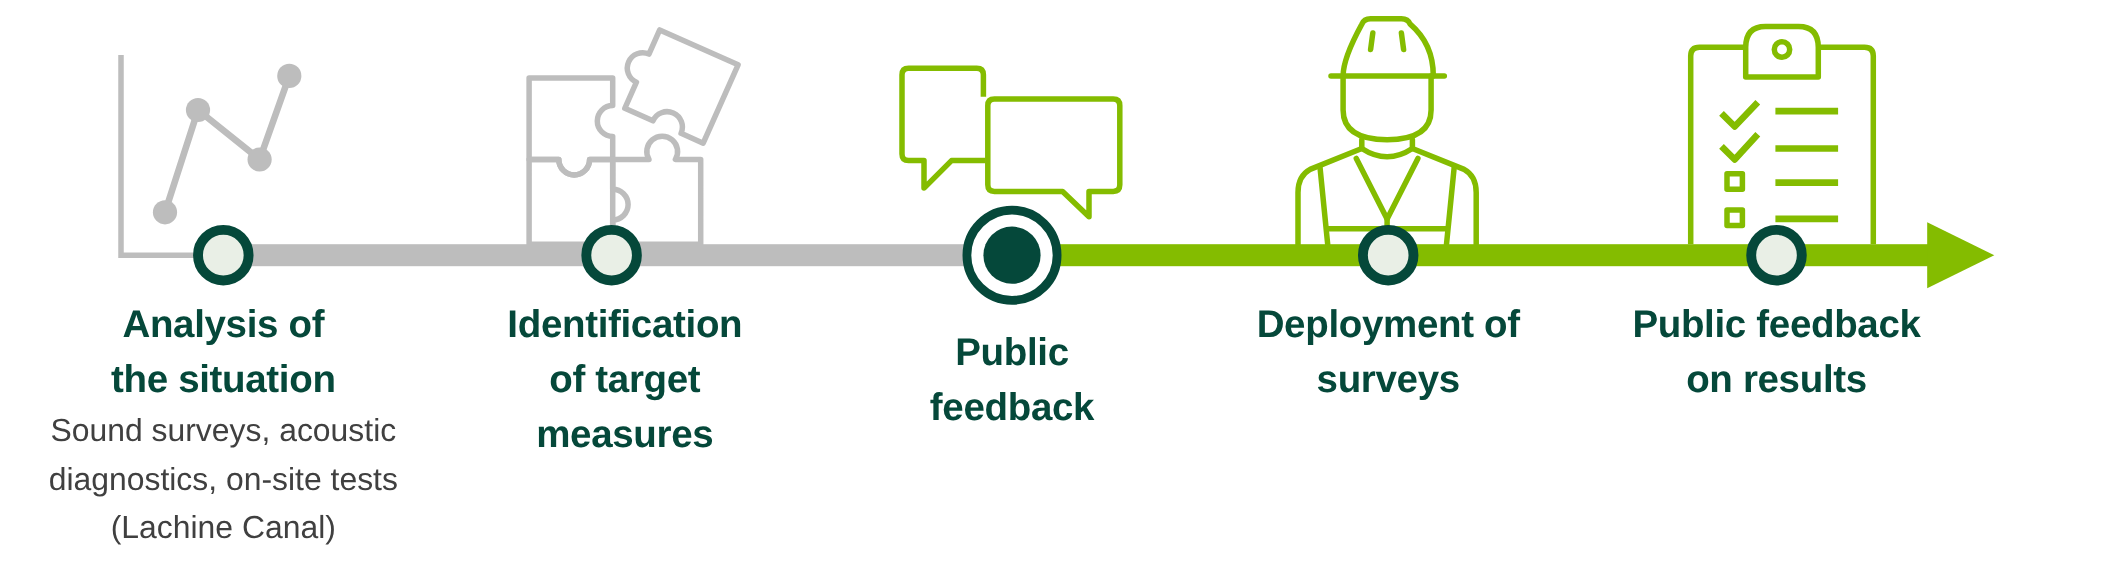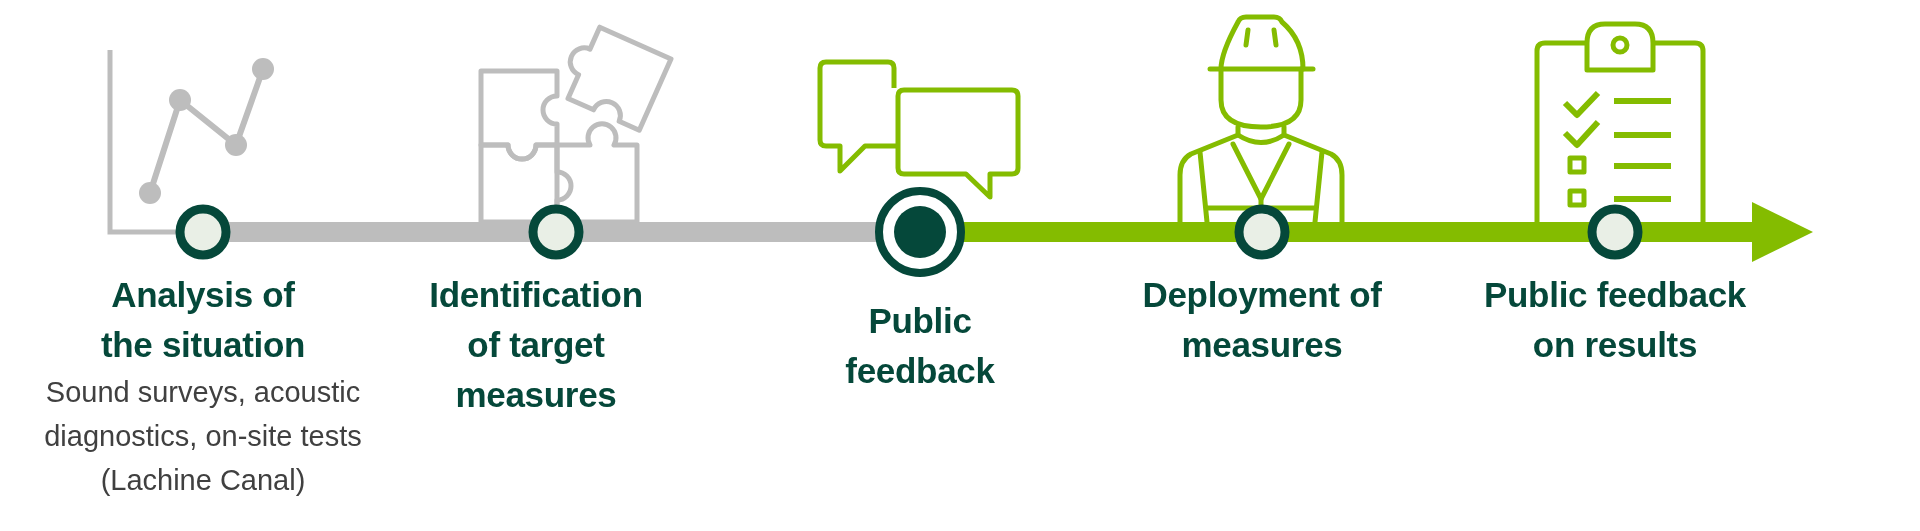--- a/index.html
+++ b/index.html
@@ -101,36 +101,36 @@
   </svg>
 
   <div class="step-text" style="left:203px;">
     <div class="title">Analysis of
 the situation</div>
     <div class="sub">Sound surveys, acoustic
 diagnostics, on-site tests
 (Lachine Canal)</div>
   </div>
 
-  <div class="step-text" style="left:536px;">
+  <div class="step-text" style="left:568px;">
     <div class="title">Identification
 of target
 measures</div>
     <div class="sub"></div>
   </div>
 
   <div class="step-text" style="left:920px; top:296px;text-align:center;">
     <div class="title">Public
 feedback</div>
     <div class="sub"></div>
   </div>
 
   <div class="step-text" style="left:1262px;">
     <div class="title">Deployment of
-measures</div>
+surveys</div>
   </div>
 
   <div class="step-text" style="left:1615px;">
     <div class="title">Public feedback
 on results</div>
     <div class="sub"></div>
   </div>
 
 </div>
 

